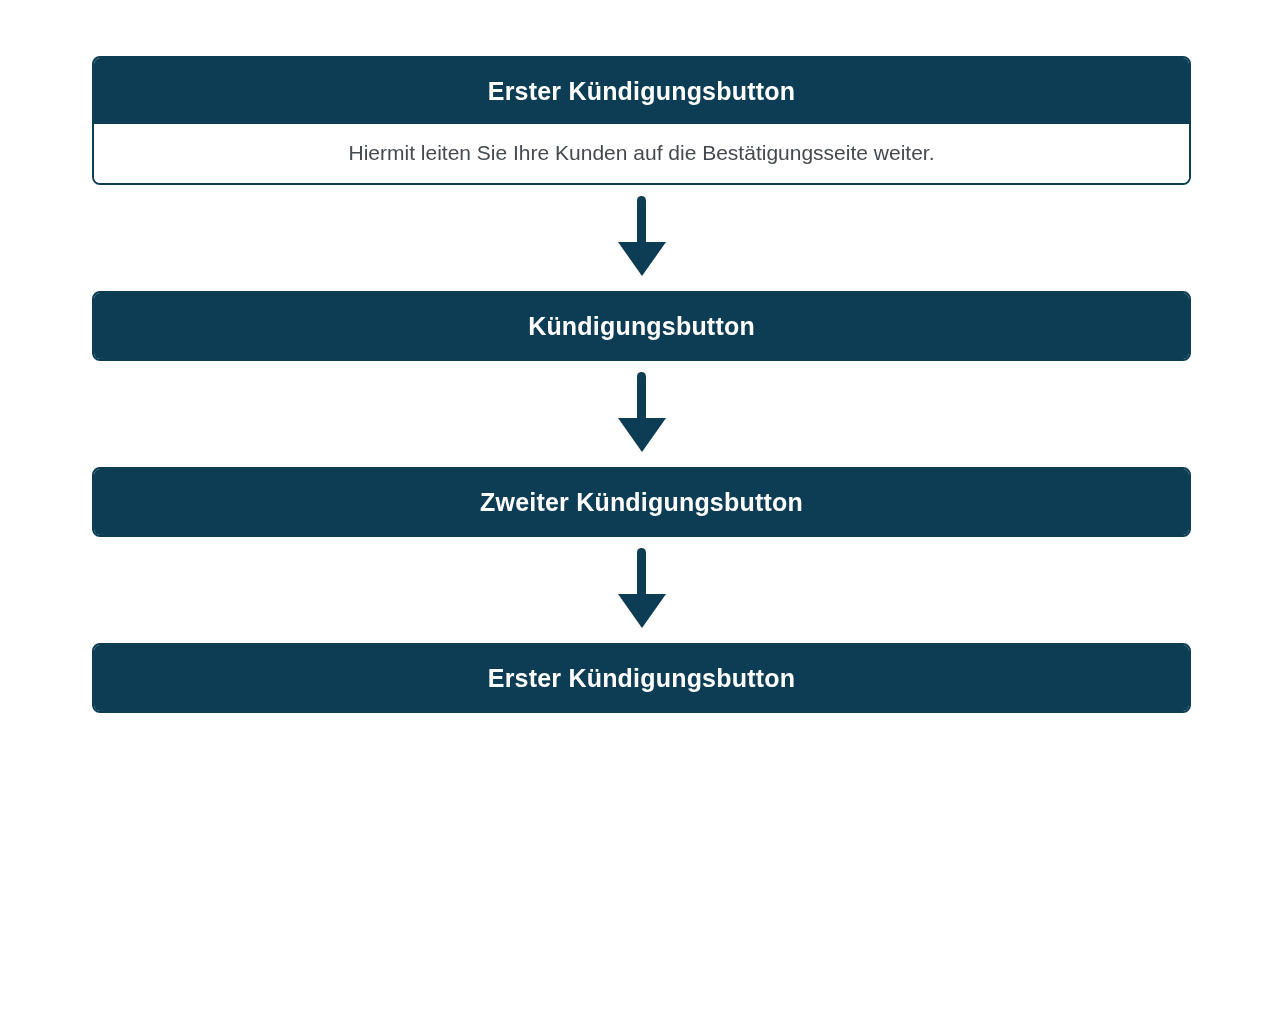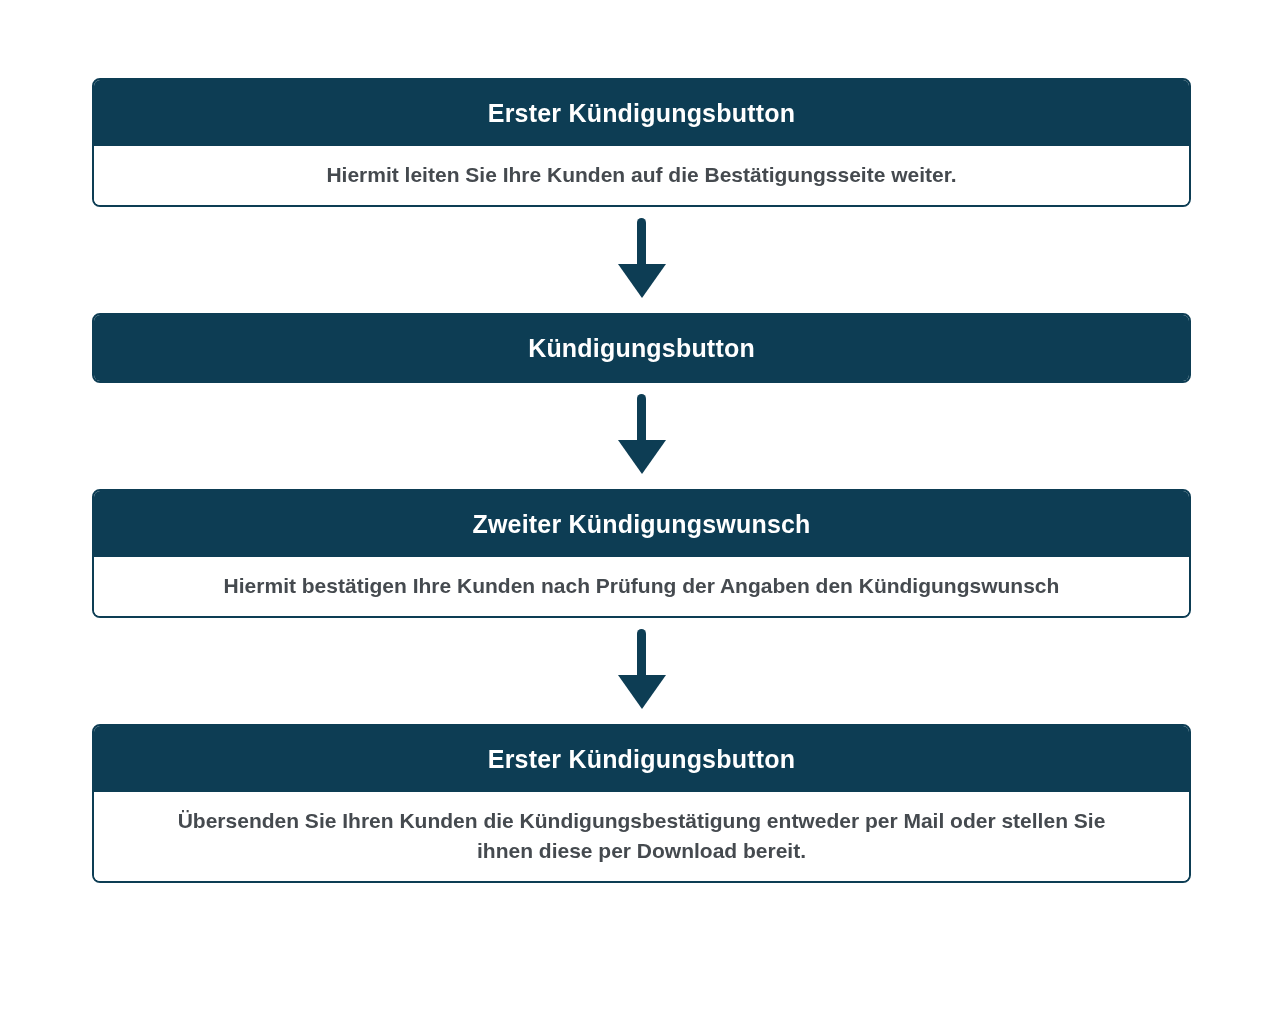--- a/index.html
+++ b/index.html
@@ -12,21 +12,21 @@
   html, body {
     width: 1283px;
     height: 1017px;
     background: var(--page-bg);
     font-family: "Liberation Sans", sans-serif;
     overflow: hidden;
   }
   .canvas {
     width: 1099px;
     margin-left: 92px;
-    padding-top: 78px;
+    padding-top: 56px;
   }
   .step {
     width: 1099px;
     border: 2px solid var(--accent);
     border-radius: 8px;
     overflow: hidden;
     background: var(--box-bg);
   }
   .step-header {
     background: var(--accent);
@@ -42,21 +42,21 @@
   }
   .step-body {
     background: var(--box-bg);
     text-align: center;
     padding: 14px 70px 15px 70px;
   }
   .step-body p {
     color: var(--body-text);
     font-size: 21px;
     line-height: 30px;
-    font-weight: bold;
+    font-weight: normal;
   }
   .arrow {
     width: 48px;
     margin: 11px auto 15px auto;
     display: flex;
     flex-direction: column;
     align-items: center;
   }
   .arrow .stem {
     width: 9px;
@@ -98,34 +98,28 @@
     </header>
   </section>
 
   <div class="arrow">
     <span class="stem"></span>
     <span class="head"></span>
   </div>
 
   <section class="step">
     <header class="step-header">
-      <h2>Zweiter Kündigungswunsch</h2>
+      <h2>Zweiter Kündigungsbutton</h2>
     </header>
-    <div class="step-body">
-      <p>Hiermit bestätigen Ihre Kunden nach Prüfung der Angaben den Kündigungswunsch</p>
-    </div>
   </section>
 
   <div class="arrow">
     <span class="stem"></span>
     <span class="head"></span>
   </div>
 
   <section class="step">
     <header class="step-header">
       <h2>Erster Kündigungsbutton</h2>
     </header>
-    <div class="step-body">
-      <p>Übersenden Sie Ihren Kunden die Kündigungsbestätigung entweder per Mail oder stellen Sie ihnen diese per Download bereit.</p>
-    </div>
   </section>
 
 </div>
 
 </body></html>

